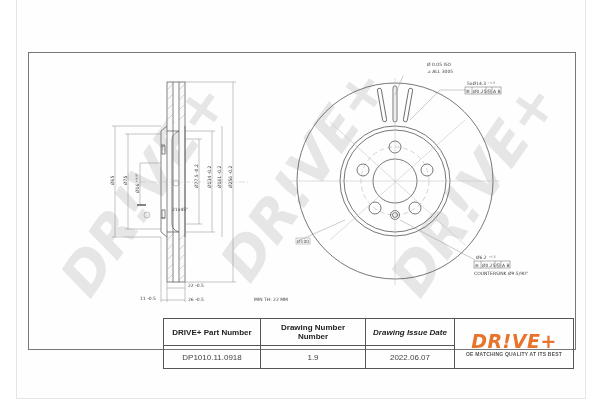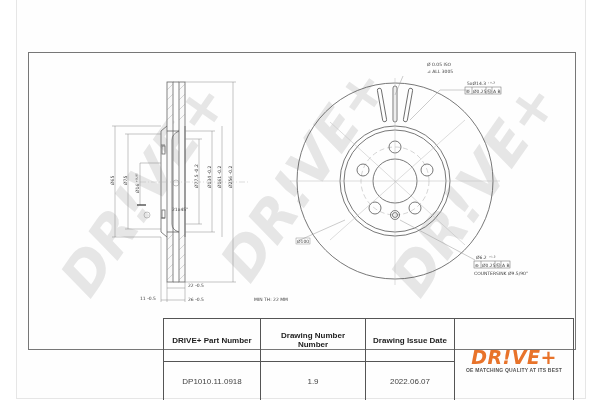--- a/index.html
+++ b/index.html
@@ -1,24 +1,24 @@
 <!DOCTYPE html>
 <html><head>
   <meta charset="utf-8">
   <style>
     html, body { margin: 0; padding: 0; background: #ffffff; }
     body { width: 600px; height: 400px; position: relative; overflow: hidden; font-family: "Liberation Sans", sans-serif; }
     .paper { position: absolute; left: 16px; top: -1px; width: 568px; height: 398px; border: 1px solid #e6e6e6; background: #fefefe; }
     .frame { position: absolute; left: 28px; top: 52px; width: 546px; height: 296px; border: 1px solid #777; }
     svg.drawing { position: absolute; left: 0; top: 0; }
     .tbl { position: absolute; left: 163px; top: 318px; border-collapse: collapse; font-size: 8px; color: #222; }
-    .tbl td { border: 1px solid #555; text-align: center; height: 14px; padding: 12px 4px; }
+    .tbl td { border: 1px solid #555; text-align: center; height: 14px; padding: 4px 4px; }
     .tbl .hdr { font-weight: bold; }
     .tbl .val { color: #444; font-weight: normal; }
-    .c1 { width: 88px; } .c2 { width: 96px; } .c3 { width: 80px; } .c4 { width: 118px; }
+    .c1 { width: 88px; } .c2 { width: 96px; } .c3 { width: 80px; font-style: italic; } .c4 { width: 118px; }
     .logo-cell { padding: 0 !important; vertical-align: middle; }
     .logo { display: block; font-family: "DejaVu Sans", sans-serif; font-style: italic; font-weight: bold; font-size: 19px; color: #e8732a; letter-spacing: 0.5px; line-height: 20px; margin-top: 1px; }
     .tagline { display: block; font-size: 5px; font-weight: bold; color: #555; letter-spacing: 0.2px; line-height: 7px; }
     .lbl { font-family: "DejaVu Sans", sans-serif; font-size: 4.5px; fill: #444; }
   </style>
 </head>
 <body>
 
 <div class="paper"></div>
 <div class="frame"></div>

